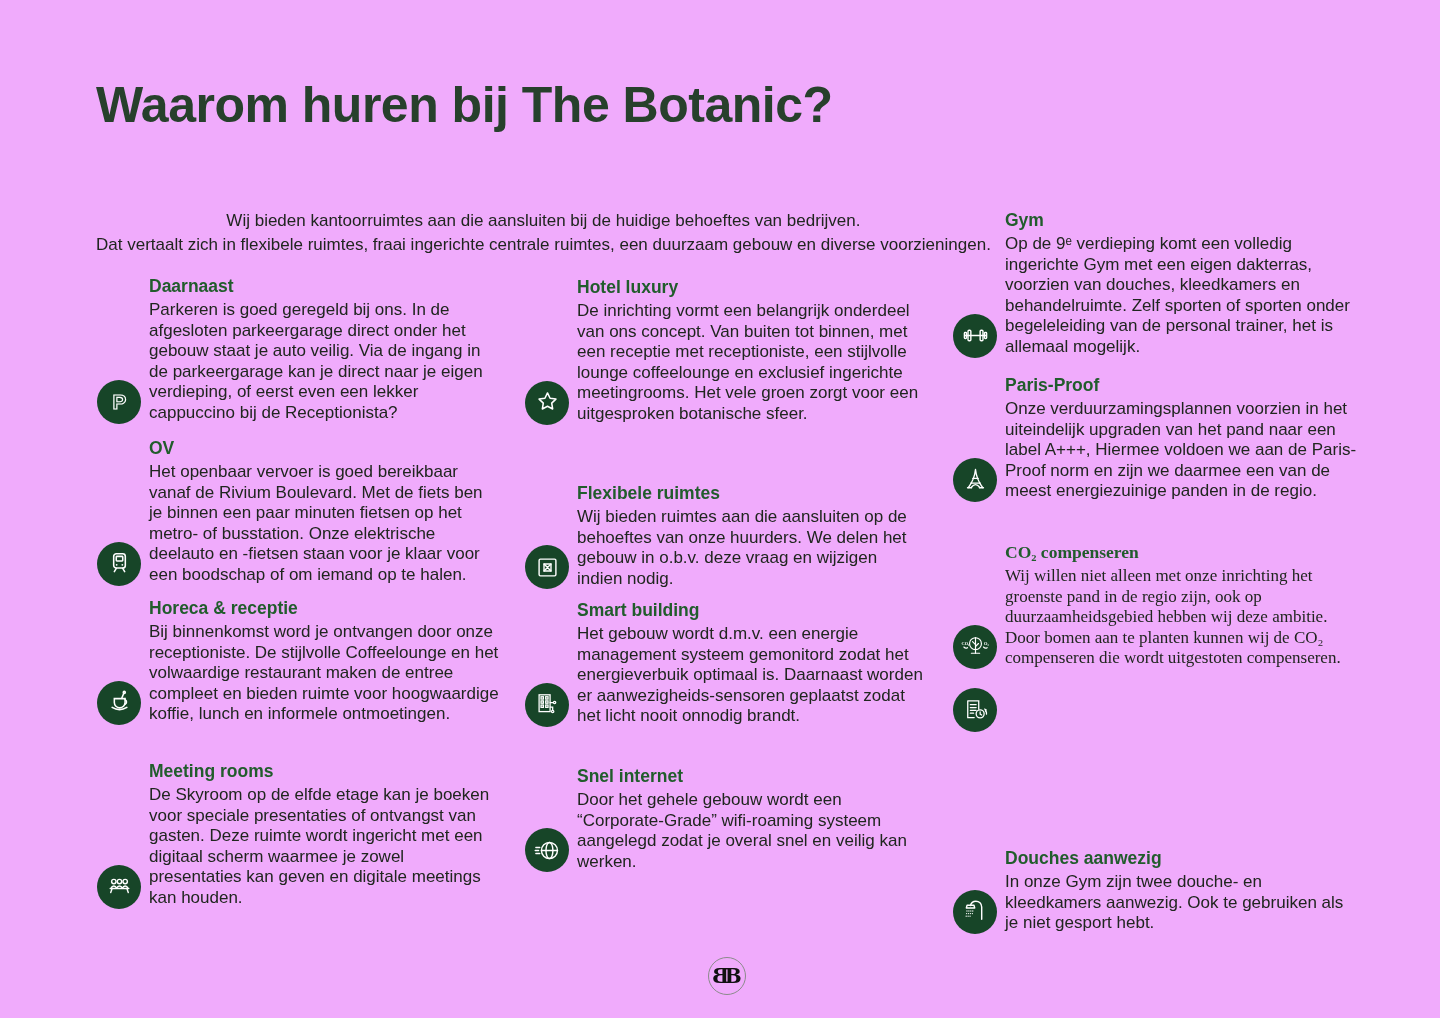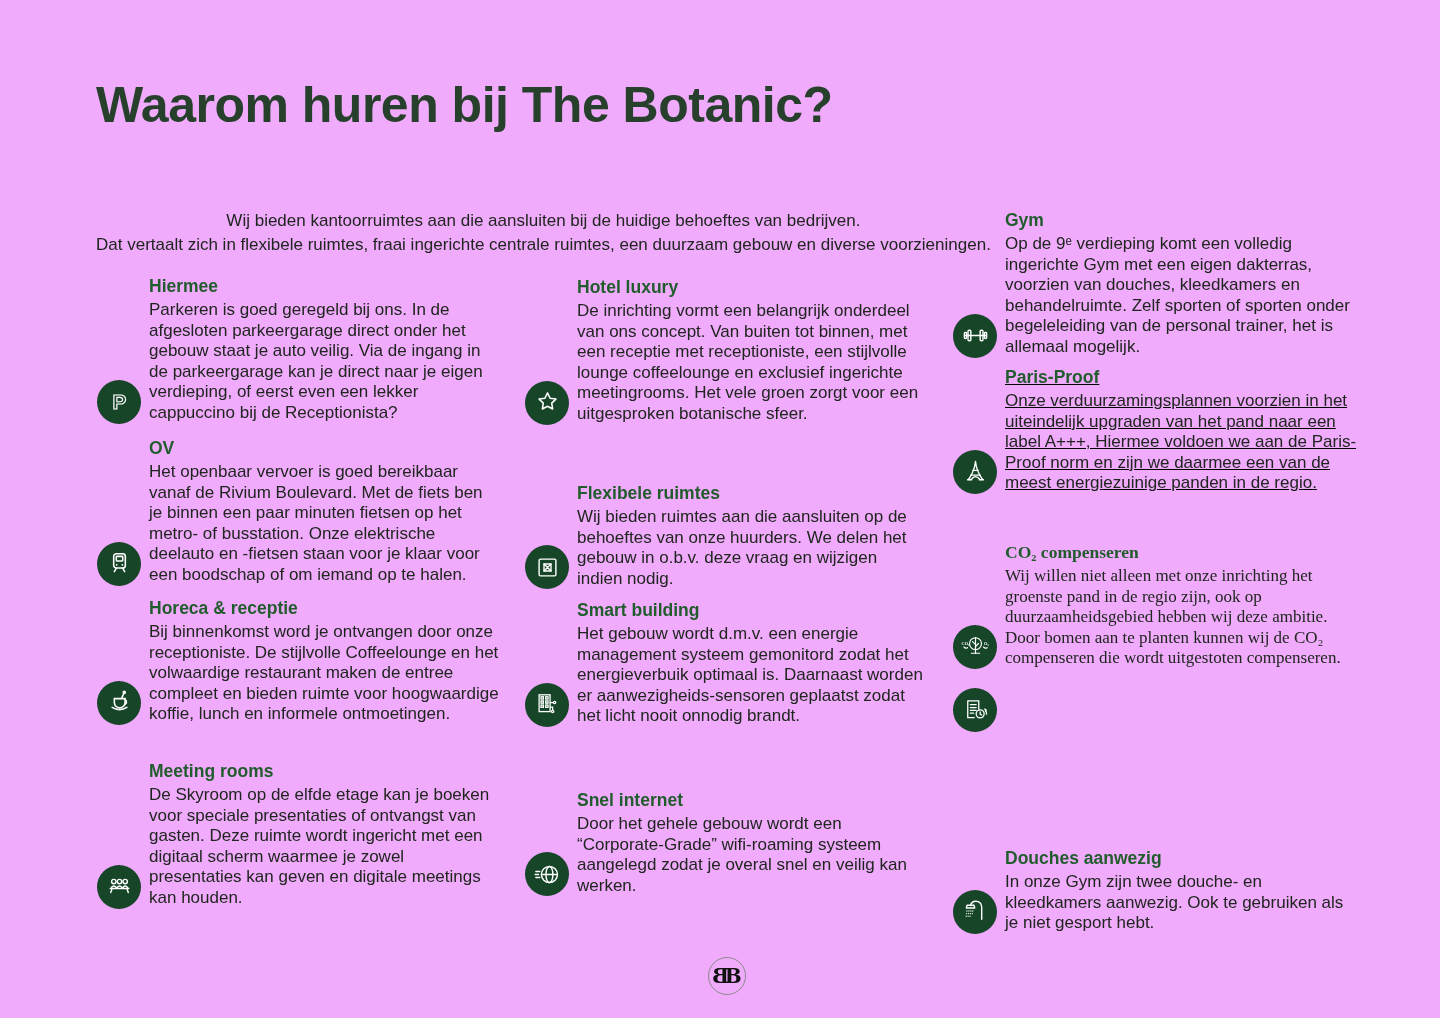--- a/index.html
+++ b/index.html
@@ -40,21 +40,21 @@
     <div>Dat vertaalt zich in flexibele ruimtes, fraai ingerichte centrale ruimtes, een duurzaam gebouw en diverse voorzieningen.</div>
   </div>
 
   <div class="feature col1" style="left:97px; top:276px;">
     <div class="icon-circle">
       <svg viewBox="0 0 24 24" fill="none" stroke="#fff" stroke-width="0.9">
         <text x="12" y="17.6" text-anchor="middle" font-size="16" font-weight="bold" fill="none" stroke="#fff" stroke-width="0.9">P</text>
       </svg>
     </div>
     <div class="feature-text">
-      <div class="feature-title">Hiermee</div>
+      <div class="feature-title">Daarnaast</div>
       <div class="feature-body">Parkeren is goed geregeld bij ons. In de afgesloten parkeergarage direct onder het gebouw staat je auto veilig. Via de ingang in de parkeergarage kan je direct naar je eigen verdieping, of eerst even een lekker cappuccino bij de Receptionista?</div>
     </div>
   </div>
 
   <div class="feature col1" style="left:97px; top:438px;">
     <div class="icon-circle">
       <svg viewBox="0 0 24 24" fill="none" stroke="#fff" stroke-width="1.2" stroke-linecap="round">
         <rect x="7.5" y="4.5" width="9" height="11" rx="2"></rect>
         <rect x="9.5" y="6.5" width="5" height="3.5" rx="0.5"></rect>
         <circle cx="9.8" cy="13" r="0.7" fill="#fff" stroke="none"></circle>
@@ -141,21 +141,21 @@
         <path d="M14 14 h2 v2.5"></path>
           <circle cx="16" cy="17.4" r="0.9"></circle>
       </svg>
     </div>
     <div class="feature-text">
       <div class="feature-title">Smart building</div>
       <div class="feature-body">Het gebouw wordt d.m.v. een energie management systeem gemonitord zodat het energieverbuik optimaal is. Daarnaast worden er aanwezigheids-sensoren geplaatst zodat het licht nooit onnodig brandt.</div>
     </div>
   </div>
 
-  <div class="feature col2" style="left:525px; top:766px;margin-top:24px;">
+  <div class="feature col2" style="left:525px; top:766px;">
     <div class="icon-circle">
       <svg viewBox="0 0 24 24" fill="none" stroke="#fff" stroke-width="1.1" stroke-linecap="round">
         <circle cx="13.5" cy="12" r="6.2"></circle>
         <ellipse cx="13.5" cy="12" rx="2.7" ry="6.2"></ellipse>
         <path d="M7.3 12 h12.4"></path>
         <path d="M3 9.7 h3 M2.5 12 h2.6 M3 14.3 h3"></path>
       </svg>
     </div>
     <div class="feature-text">
       <div class="feature-title">Snel internet</div>
@@ -172,21 +172,21 @@
         <rect x="3.4" y="9.6" width="1.6" height="4.8" rx="0.6"></rect>
         <rect x="19" y="9.6" width="1.6" height="4.8" rx="0.6"></rect>
       </svg>
     </div>
     <div class="feature-text" style="margin-top:10px;">
       <div class="feature-title">Gym</div>
       <div class="feature-body">Op de 9ᵉ verdieping komt een volledig ingerichte Gym met een eigen dakterras, voorzien van douches, kleedkamers en behandelruimte. Zelf sporten of sporten onder begeleleiding van de personal trainer, het is allemaal mogelijk.</div>
     </div>
   </div>
 
-  <div class="feature col3" style="left:953px; top:355px;text-decoration:underline;">
+  <div class="feature col3" style="left:953px; top:363px;">
     <div class="icon-circle">
       <svg viewBox="0 0 24 24" fill="none" stroke="#fff" stroke-width="1" stroke-linecap="round">
         <path d="M12 4.2 C11.5 9 9.6 14.2 6.5 18.2 M12 4.2 C12.5 9 14.4 14.2 17.5 18.2"></path>
         <path d="M9.9 11.2 h4.2 M8.2 14.8 h7.6"></path>
         <path d="M8.6 18.2 q3.4 -4.4 6.8 0"></path>
         <path d="M5.8 18.4 h3.2 M15 18.4 h3.2"></path>
       </svg>
     </div>
     <div class="feature-text" style="margin-top:12px;">
       <div class="feature-title">Paris-Proof</div>

